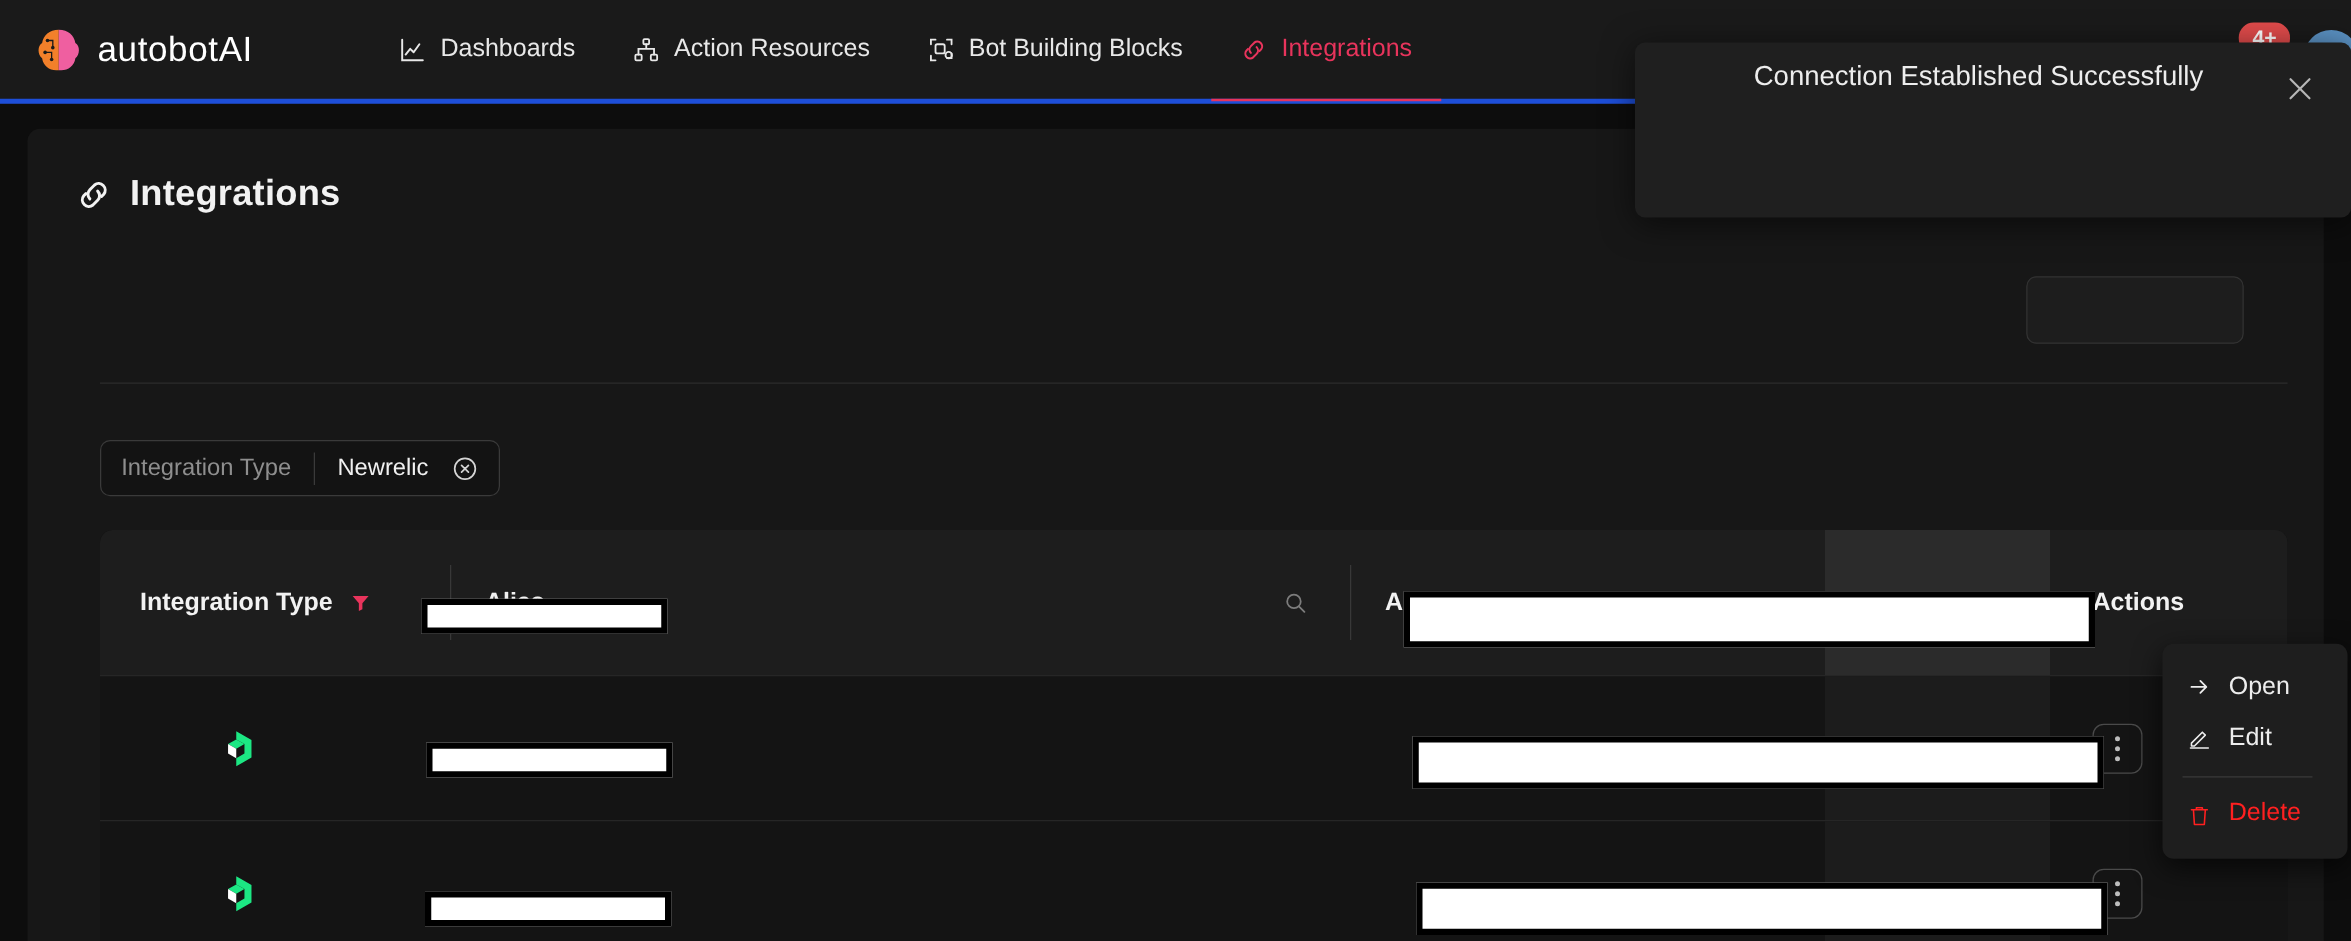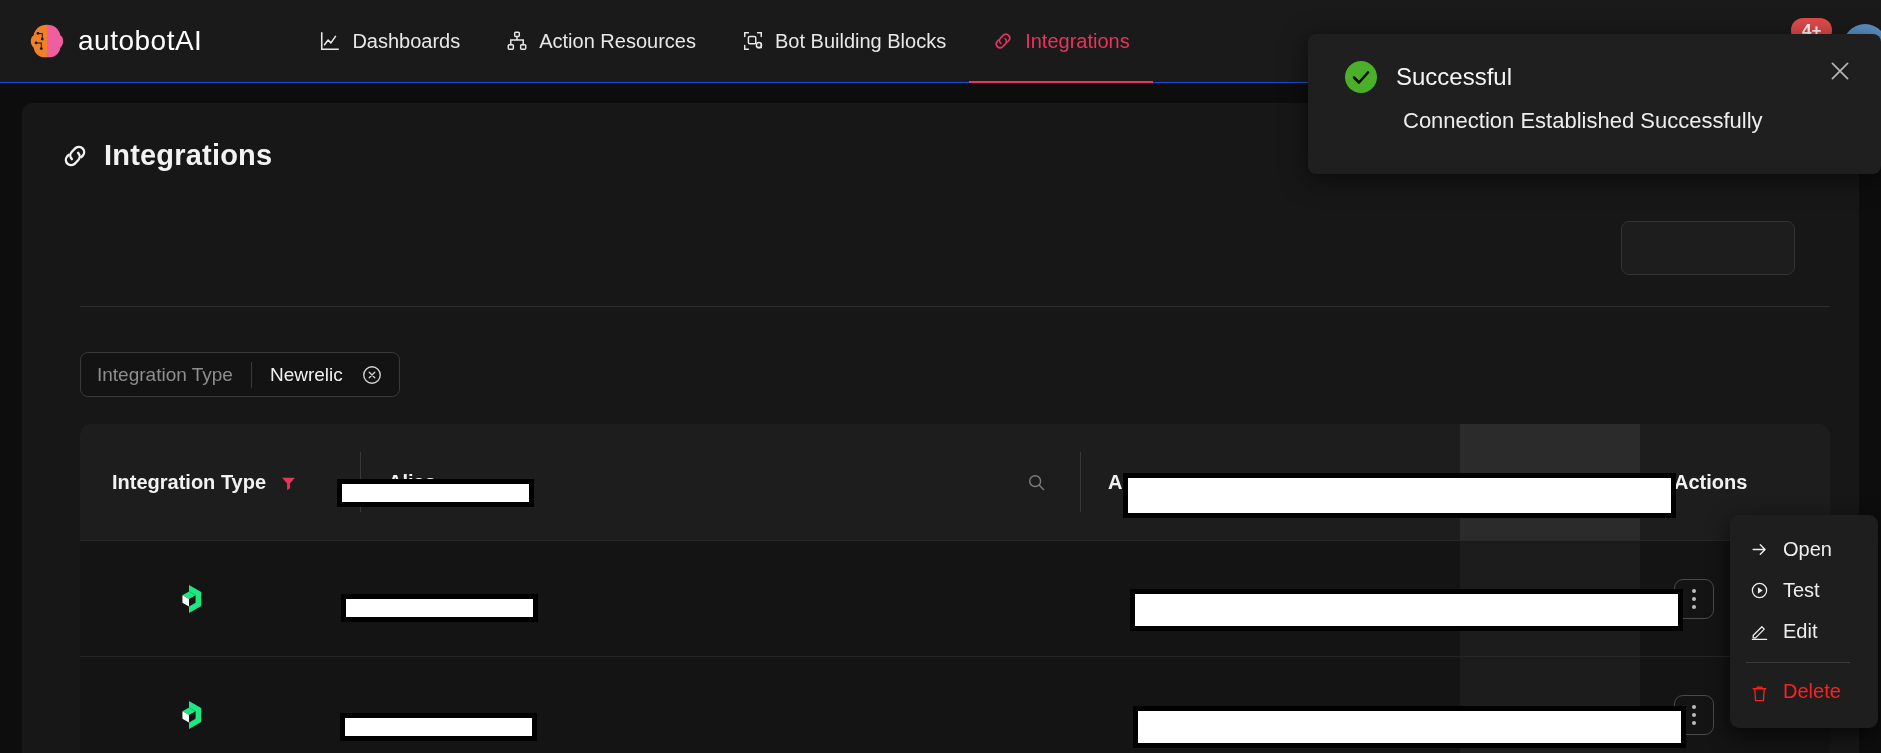--- a/index.html
+++ b/index.html
@@ -9,21 +9,21 @@
     font-family: "Liberation Sans", sans-serif;
     overflow: hidden;
   }
   .app { position: relative; width: 1881px; height: 753px; background: #0d0d0d; }
 
   
   .topnav {
     position: absolute; top: 0; left: 0; width: 1881px; height: 83px;
     background: #1a1a1a;
     display: flex; align-items: center;
-    border-bottom: 1px solid #1d4ed8;
+    border-bottom: 4px solid #1d4ed8;
   }
   .brand { display: flex; align-items: center; gap: 12px; margin-left: 28px; }
   .brand-logo { width: 38px; height: 38px; position: relative; }
   .brand-name {
     font-size: 28px; color: #ffffff; letter-spacing: 0.5px; font-weight: 400;
   }
   .navitems { display: flex; margin-left: 94px; height: 83px; }
   .navitem {
     display: flex; align-items: center; gap: 11px;
     height: 83px; padding: 0 23px;
@@ -407,29 +407,20 @@
 
     <div class="ditem">
       <span>
         <svg viewBox="0 0 24 24" fill="none" stroke="#ededed" stroke-width="1.8">
           <path d="M4 12 h15 M13 6 l6 6 -6 6" stroke-linecap="round" stroke-linejoin="round"></path>
         </svg>
       </span>
       <span>Open</span>
     </div>
 
-    <div class="ditem">
-      <span>
-        <svg viewBox="0 0 24 24" fill="none" stroke="#ededed" stroke-width="1.6">
-          <circle cx="12" cy="12" r="9"></circle>
-            <path d="M10 8 l6 4 -6 4 z" fill="#ededed" stroke="none"></path>
-        </svg>
-      </span>
-      <span>Test</span>
-    </div>
 
     <div class="ditem">
       <span>
         <svg viewBox="0 0 24 24" fill="none" stroke="#ededed" stroke-width="1.6">
           <path d="M4 17 L15 6 l3 3 L7 20 H4 z" stroke-linejoin="round"></path>
             <path d="M3 22 h18" stroke-linecap="round"></path>
         </svg>
       </span>
       <span>Edit</span>
     </div>
@@ -440,29 +431,20 @@
       <span>
         <svg viewBox="0 0 24 24" fill="none" stroke="#ff2020" stroke-width="1.6">
           <path d="M4 6 h16 M9 6 V4 h6 v2 M6 6 l1 15 h10 l1-15" stroke-linejoin="round" stroke-linecap="round"></path>
         </svg>
       </span>
       <span>Delete</span>
     </div>
   </div>
 
   <div class="toast">
-    <div class="toast-head">
-      <span class="toast-check">
-        <svg viewBox="0 0 34 34" width="34" height="34">
-          <circle cx="17" cy="17" r="16" fill="#4caf2a"></circle>
-          <path d="M10 17.5 l5 5 9-10" fill="none" stroke="#0d0d0d" stroke-width="2.6" stroke-linecap="round" stroke-linejoin="round"></path>
-        </svg>
-      </span>
-      <span class="toast-title">Successful</span>
-    </div>
     <span class="toast-close">
       <svg viewBox="0 0 24 24" width="26" height="26" fill="none" stroke="#b5b5b5" stroke-width="1.6">
         <path d="M5 5 L19 19 M19 5 L5 19" stroke-linecap="round"></path>
       </svg>
     </span>
     <div class="toast-msg">Connection Established Successfully</div>
   </div>
 
 </div>
 

